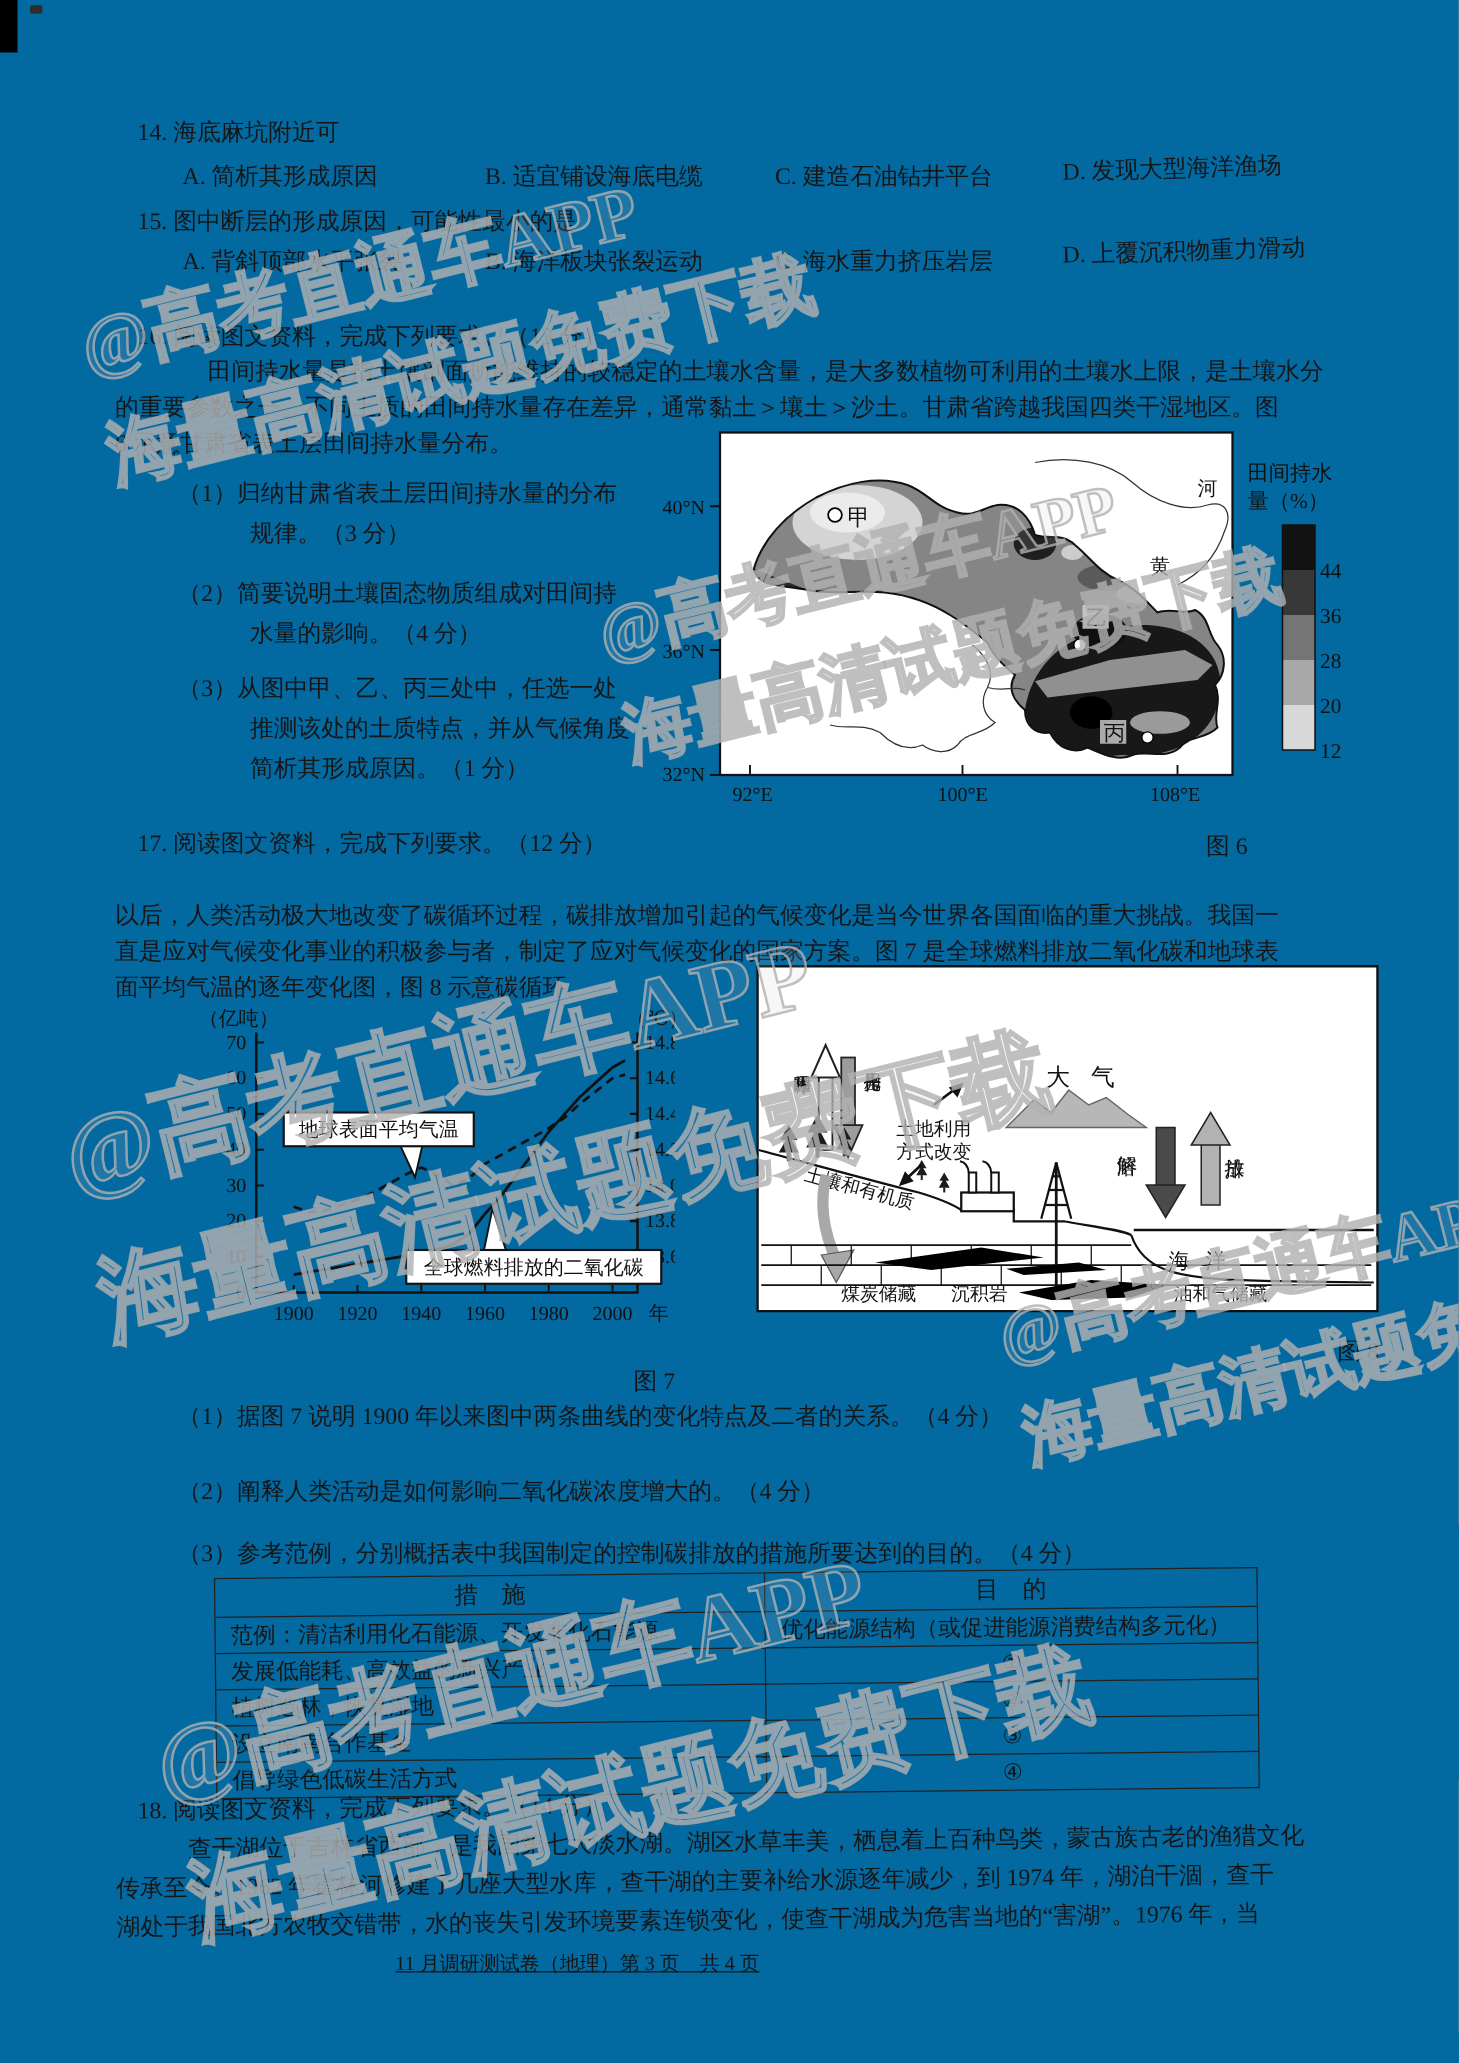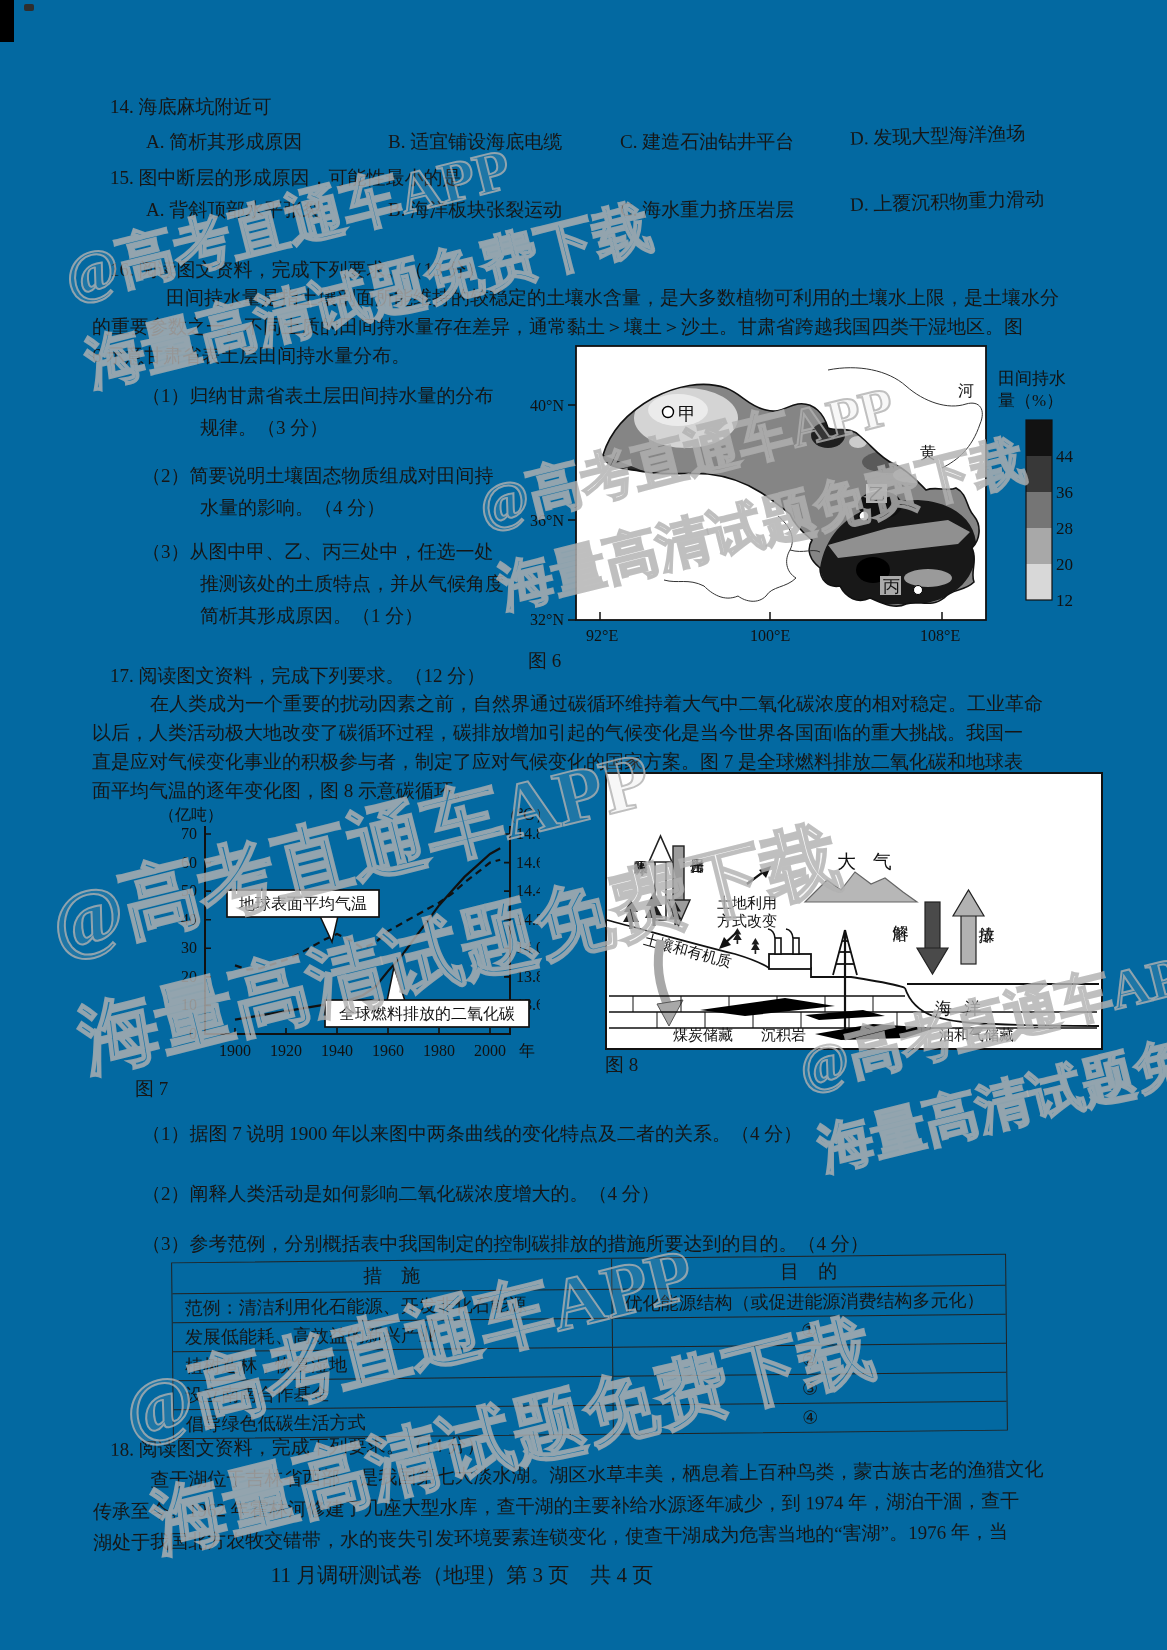--- a/index.html
+++ b/index.html
@@ -15,21 +15,21 @@
       color:rgba(200,200,200,0.14);-webkit-text-stroke:2px rgba(176,176,176,0.8);}
   
   .tbl{position:absolute;left:172px;top:1258px;width:833px;border:1.7px solid #222;
        display:grid;grid-template-columns:440px 1fr;background:transparent;transform:rotate(-0.6deg);}
   .tc{font-size:18px;display:flex;align-items:center;height:28px;padding:0 12px;border-top:1.5px solid #222;}
   .tc.head{height:30px;justify-content:center;border-top:none;font-size:19px;}
   .tc.colL{border-right:1.5px solid #222;}
   .tc.center{justify-content:center;}
   .corner1{position:absolute;left:0;top:0;width:14px;height:42px;background:#000;}
   .corner2{position:absolute;left:24px;top:4px;width:10px;height:7px;background:#2e2e2e;border-radius:2px;}
-  .cap{position:absolute;text-align:left;font-size:19px;}
+  .cap{position:absolute;text-align:right;font-size:19px;margin-top:16px;}
 </style>
 </head>
 <body>
 
 <div id="page">
   <div class="corner1"></div>
   <div class="corner2"></div>
 
   <div class="t" style="left:110px;top:95px;">14. 海底麻坑附近可</div>
   <div class="t" style="left:146px;top:130px;">A. 简析其形成原因</div>
@@ -118,21 +118,20 @@
     </g>
     <text x="60" y="96" font-size="17">44</text>
     <text x="60" y="132" font-size="17">36</text>
     <text x="60" y="168" font-size="17">28</text>
     <text x="60" y="204" font-size="17">20</text>
     <text x="60" y="240" font-size="17">12</text>
   </svg>
   <div class="cap" style="left:528px;top:648px;width:470px;">图 6</div>
 
   <div class="t" style="left:110px;top:664px;">17. 阅读图文资料，完成下列要求。（12 分）</div>
-  <div class="t" style="left:150px;top:692px;">在人类成为一个重要的扰动因素之前，自然界通过碳循环维持着大气中二氧化碳浓度的相对稳定。工业革命</div>
   <div class="t" style="left:92px;top:721px;">以后，人类活动极大地改变了碳循环过程，碳排放增加引起的气候变化是当今世界各国面临的重大挑战。我国一</div>
   <div class="t" style="left:92px;top:750px;">直是应对气候变化事业的积极参与者，制定了应对气候变化的国家方案。图 7 是全球燃料排放二氧化碳和地球表</div>
   <div class="t" style="left:92px;top:779px;">面平均气温的逐年变化图，图 8 示意碳循环。</div>
 
   <svg id="f7" style="position:absolute;left:135px;top:804px;" width="405" height="262" viewBox="0 0 405 262">
     <text x="24" y="16" font-size="16">（亿吨）</text>
     <text x="366" y="16" font-size="16">（℃）</text>
 
     <path d="M70 22 V230 H375 V22" fill="none" stroke="#111" stroke-width="2"></path>
     <path d="M70 30 h6 M70 58.6 h6 M70 87.1 h6 M70 115.7 h6 M70 144.3 h6 M70 172.9 h6 M70 201.4 h6" stroke="#111" stroke-width="1.6"></path>
@@ -303,21 +302,21 @@
     <div class="tc center">④</div>
   </div>
 
   <div style="position:absolute;left:0;top:0;width:1167px;height:1650px;transform:rotate(-0.7deg);transform-origin:90px 1440px;">
     <div class="t" style="left:110px;top:1438px;">18. 阅读图文资料，完成下列要求。（14 分）</div>
     <div class="t" style="left:150px;top:1469px;">查干湖位于吉林省西部，是我国第七大淡水湖。湖区水草丰美，栖息着上百种鸟类，蒙古族古老的渔猎文化</div>
     <div class="t" style="left:92px;top:1500px;">传承至今。1962 年霍林河修建了几座大型水库，查干湖的主要补给水源逐年减少，到 1974 年，湖泊干涸，查干</div>
     <div class="t" style="left:92px;top:1531px;">湖处于我国北方农牧交错带，水的丧失引发环境要素连锁变化，使查干湖成为危害当地的“害湖”。1976 年，当</div>
   </div>
 
-  <div class="t" style="left:0;top:1562px;width:924px;text-align:center;font-size:21px;">11 月调研测试卷（地理）第 3 页　共 4 页</div>
+  <div class="t" style="left:0;top:1562px;width:924px;text-align:center;font-size:16px;text-decoration:underline;">11 月调研测试卷（地理）第 3 页　共 4 页</div>
 
   <div class="wm" style="left:55px;top:235px;font-size:58px;">
     <div>@高考直通车APP</div>
     <div>海量高清试题免费下载</div>
   </div>
   <div class="wm" style="left:470px;top:468px;font-size:54px;">
     <div>@高考直通车APP</div>
     <div>海量高清试题免费下载</div>
   </div>
   <div class="wm" style="left:38px;top:868px;font-size:78px;">

